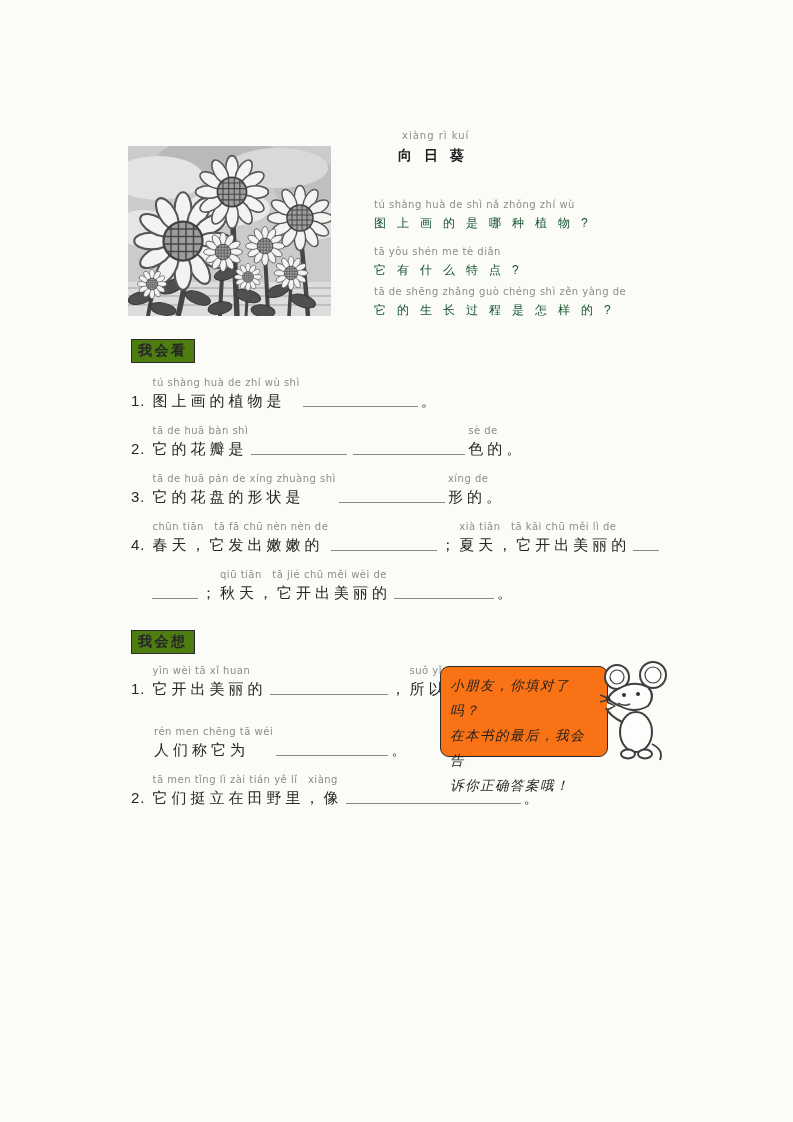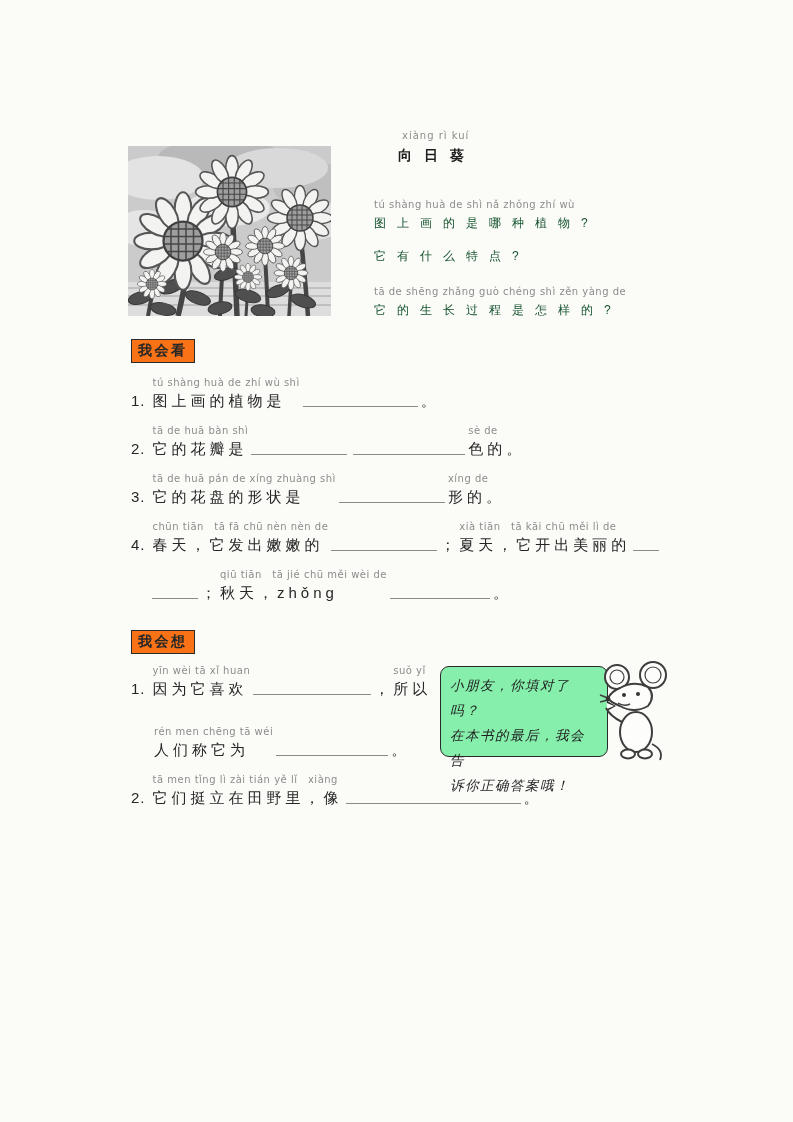--- a/index.html
+++ b/index.html
@@ -47,21 +47,21 @@
     font-size:12px;line-height:20px;letter-spacing:11px;
     color:#14532d;white-space:nowrap;
   }
 
   
   .section-label{
     display:inline-block;
     border:1.6px solid #2a2a2a;
     padding:2px 6px;
     font-size:14px;font-weight:600;letter-spacing:2.5px;
-    background:#f97316;
+    background:#4d7c0f;
   }
 
   
   .lines{width:560px;}
   .fill-line{
     display:flex;align-items:flex-end;
     margin-bottom:15px;min-height:33px;
   }
   .chunk{display:inline-block;}
   .chunk .py:empty{display:none;}
@@ -69,21 +69,21 @@
   .blank{
     display:inline-block;height:1px;
     border-bottom:1.2px solid #8a8a8a;
     margin:0 3px 3px 3px;
   }
 
   
   .bubble{
     left:440px;top:666px;width:168px;height:91px;
     border:1.6px solid #2a2a2a;border-radius:9px;
-    background:#86efac;
+    background:#f97316;
     box-sizing:border-box;
     padding:6px 9px;
     font-family:"Liberation Serif", serif;
     font-style:italic;
     font-size:13.5px;line-height:25px;letter-spacing:1.5px;
     color:#1f1f1f;
   }
   .bubble-tail{
     position:absolute;right:-9px;top:34px;
     width:0;height:0;
@@ -181,20 +181,21 @@
 <div class="abs title-block">
   <span class="py">xiàng rì kuí</span>
   <span class="title-hz">向日葵</span>
 </div>
 
 <div class="abs question" style="top:199px">
   <span class="py">tú shàng huà de shì nǎ zhǒng zhí wù</span>
   <span class="q-hz">图上画的是哪种植物?</span>
 </div>
 <div class="abs question" style="top:246px">
+  <span class="py">tā yǒu shén me tè diǎn</span>
   <span class="q-hz">它有什么特点?</span>
 </div>
 <div class="abs question" style="top:286px">
   <span class="py">tā de shēng zhǎng guò chéng shì zěn yàng de</span>
   <span class="q-hz">它的生长过程是怎样的?</span>
 </div>
 
 <div class="abs" style="left:131px;top:339px">
   <span class="section-label">我会看</span>
 </div>
@@ -259,40 +260,40 @@
       </span>
       <span class="blank" style="width: 26px;"></span>
     </div>
     <div class="fill-line" style="margin-left: 18px;">
       <span class="blank" style="width: 46px;"></span>
       <span class="chunk">
         <span class="hz">；</span>
       </span>
       <span class="chunk">
         <span class="py">qiū tiān　tā jié chū měi wèi de</span>
-        <span class="hz">秋天，zhǒng</span>
+        <span class="hz">秋天，它开出美丽的</span>
       </span>
       <span class="blank" style="width: 100px;"></span>
       <span class="chunk">
         <span class="hz">。</span>
       </span>
     </div>
   </div>
 
 <div class="abs" style="left:131px;top:630px">
   <span class="section-label">我会想</span>
 </div>
 <div class="abs lines" style="left:131px;top:665px">
     <div class="fill-line">
       <span class="chunk num">
         <span class="hz">1.</span>
       </span>
       <span class="chunk">
         <span class="py">yīn wèi tā xǐ huan</span>
-        <span class="hz">因为它喜欢</span>
+        <span class="hz">它开出美丽的</span>
       </span>
       <span class="blank" style="width: 118px;"></span>
       <span class="chunk">
         <span class="hz">，</span>
       </span>
       <span class="chunk">
         <span class="py">suǒ yǐ</span>
         <span class="hz">所以</span>
       </span>
     </div>

